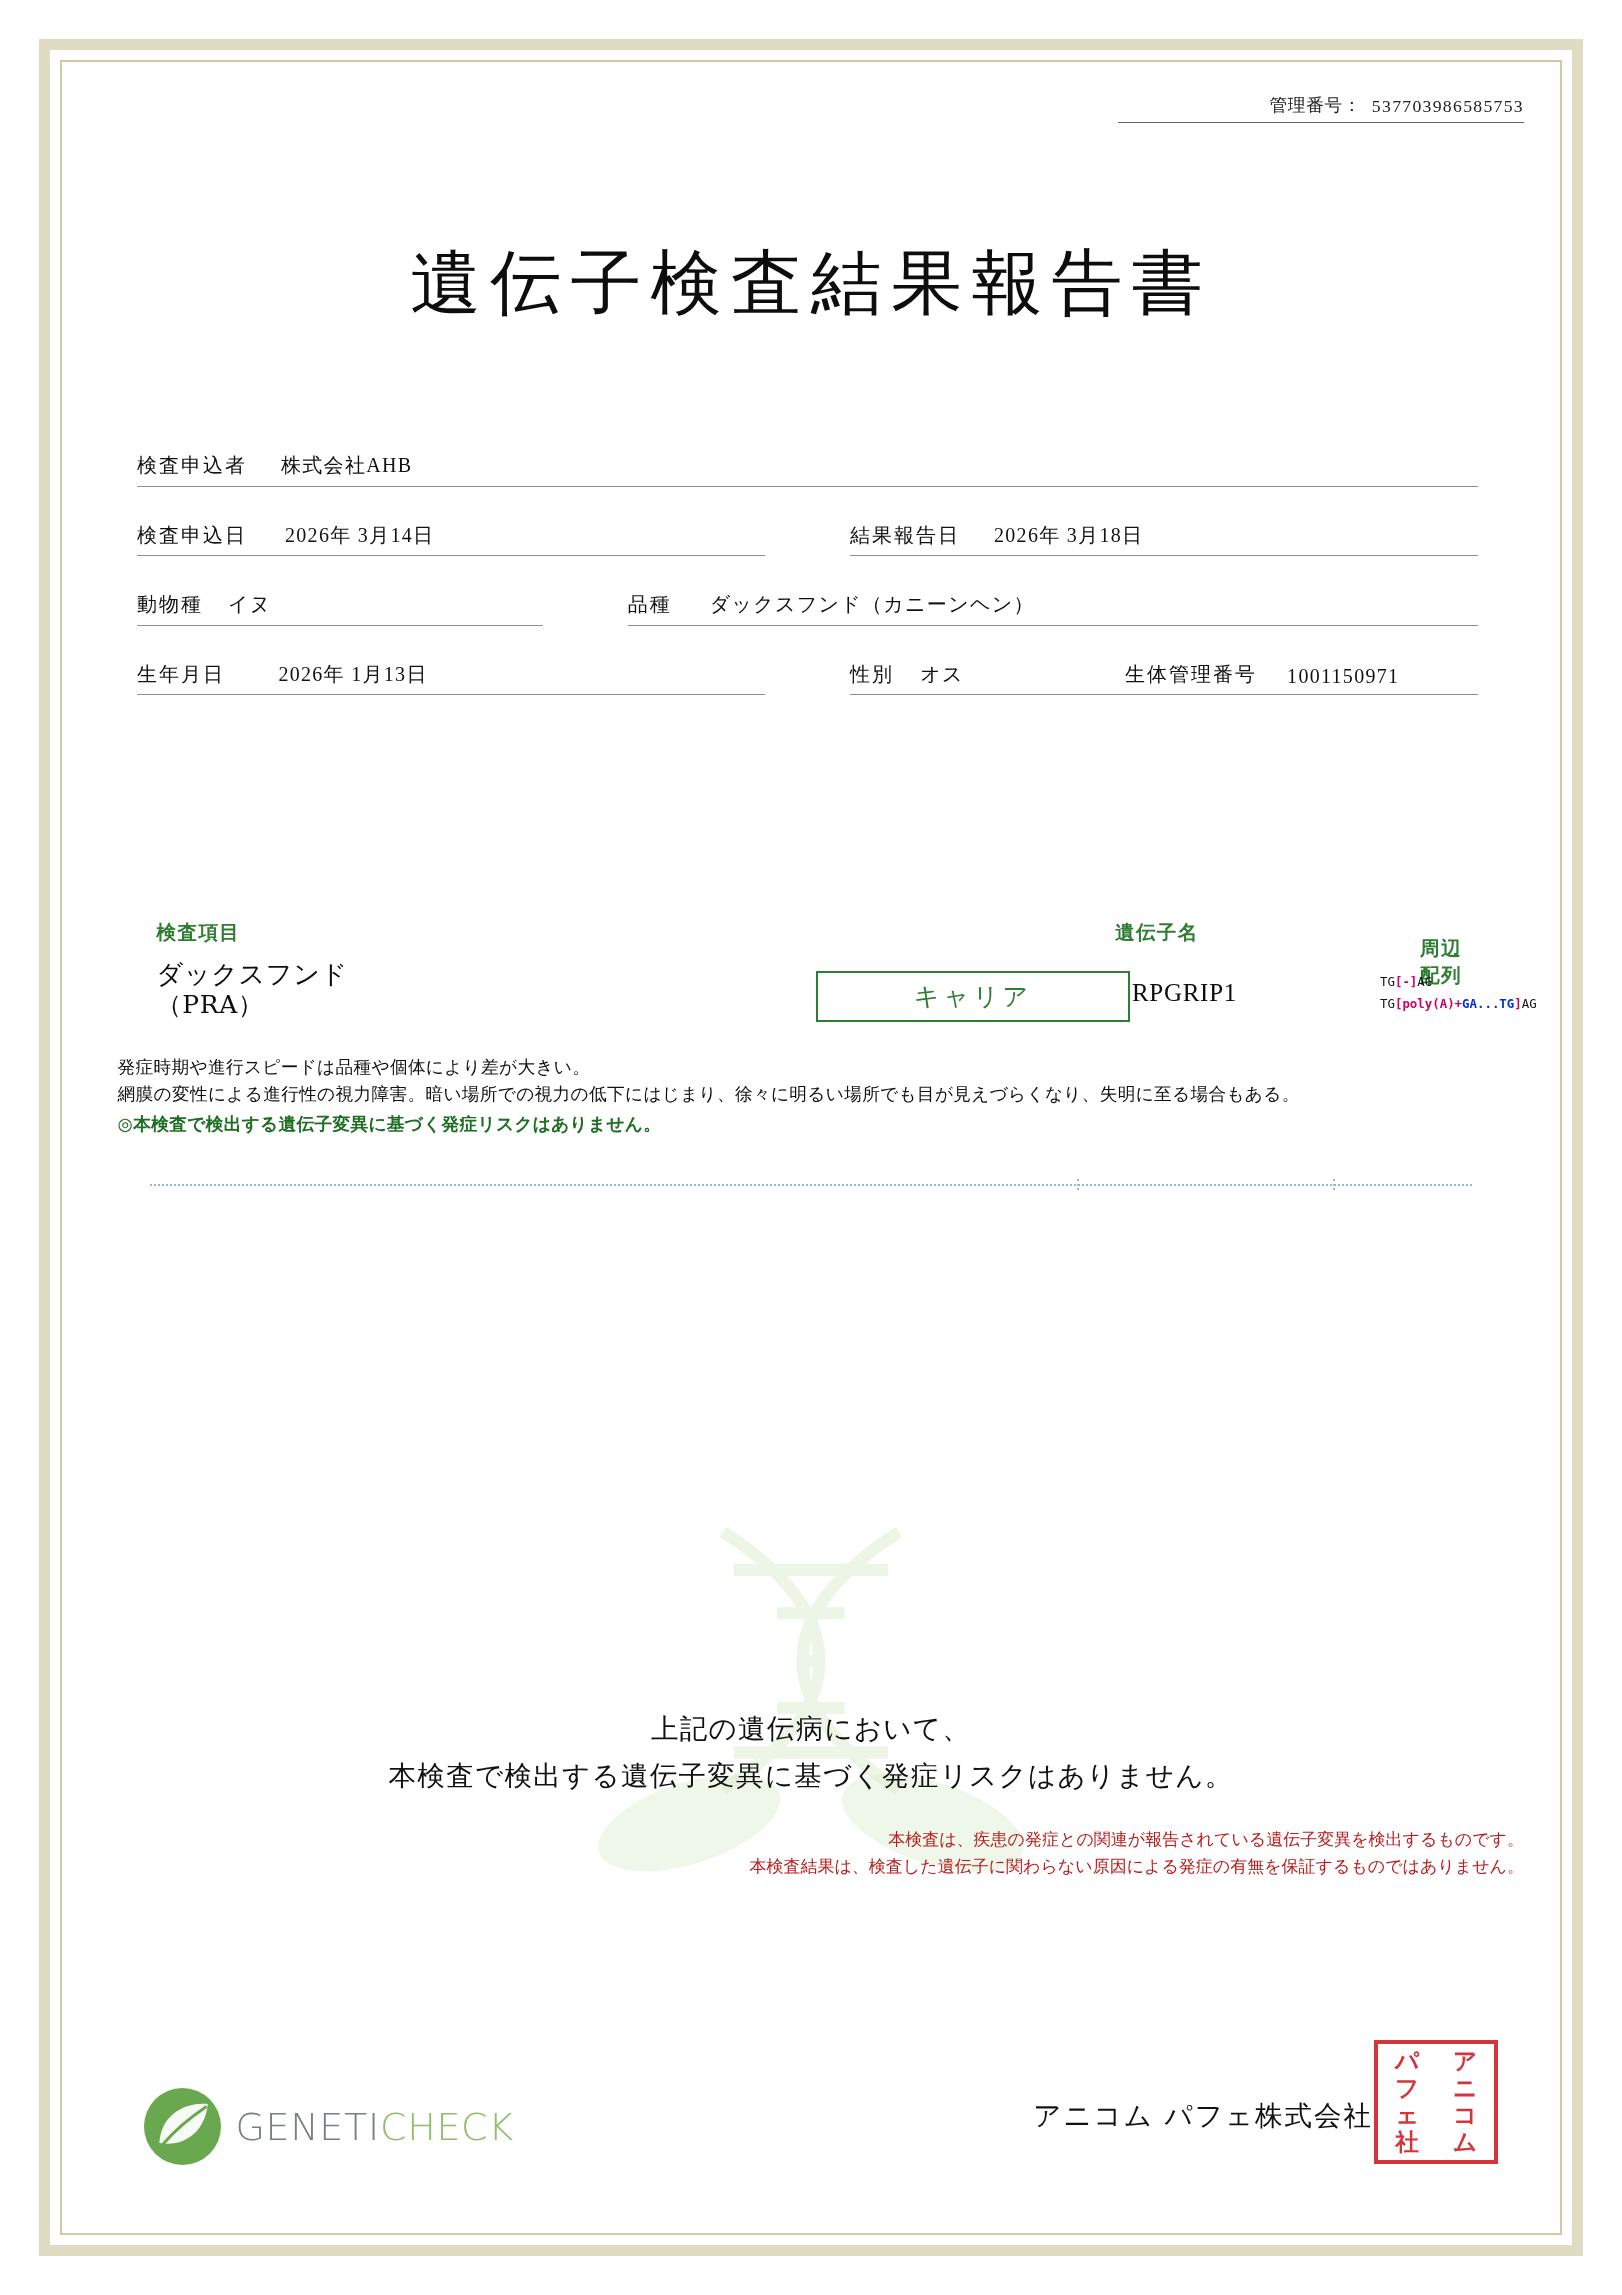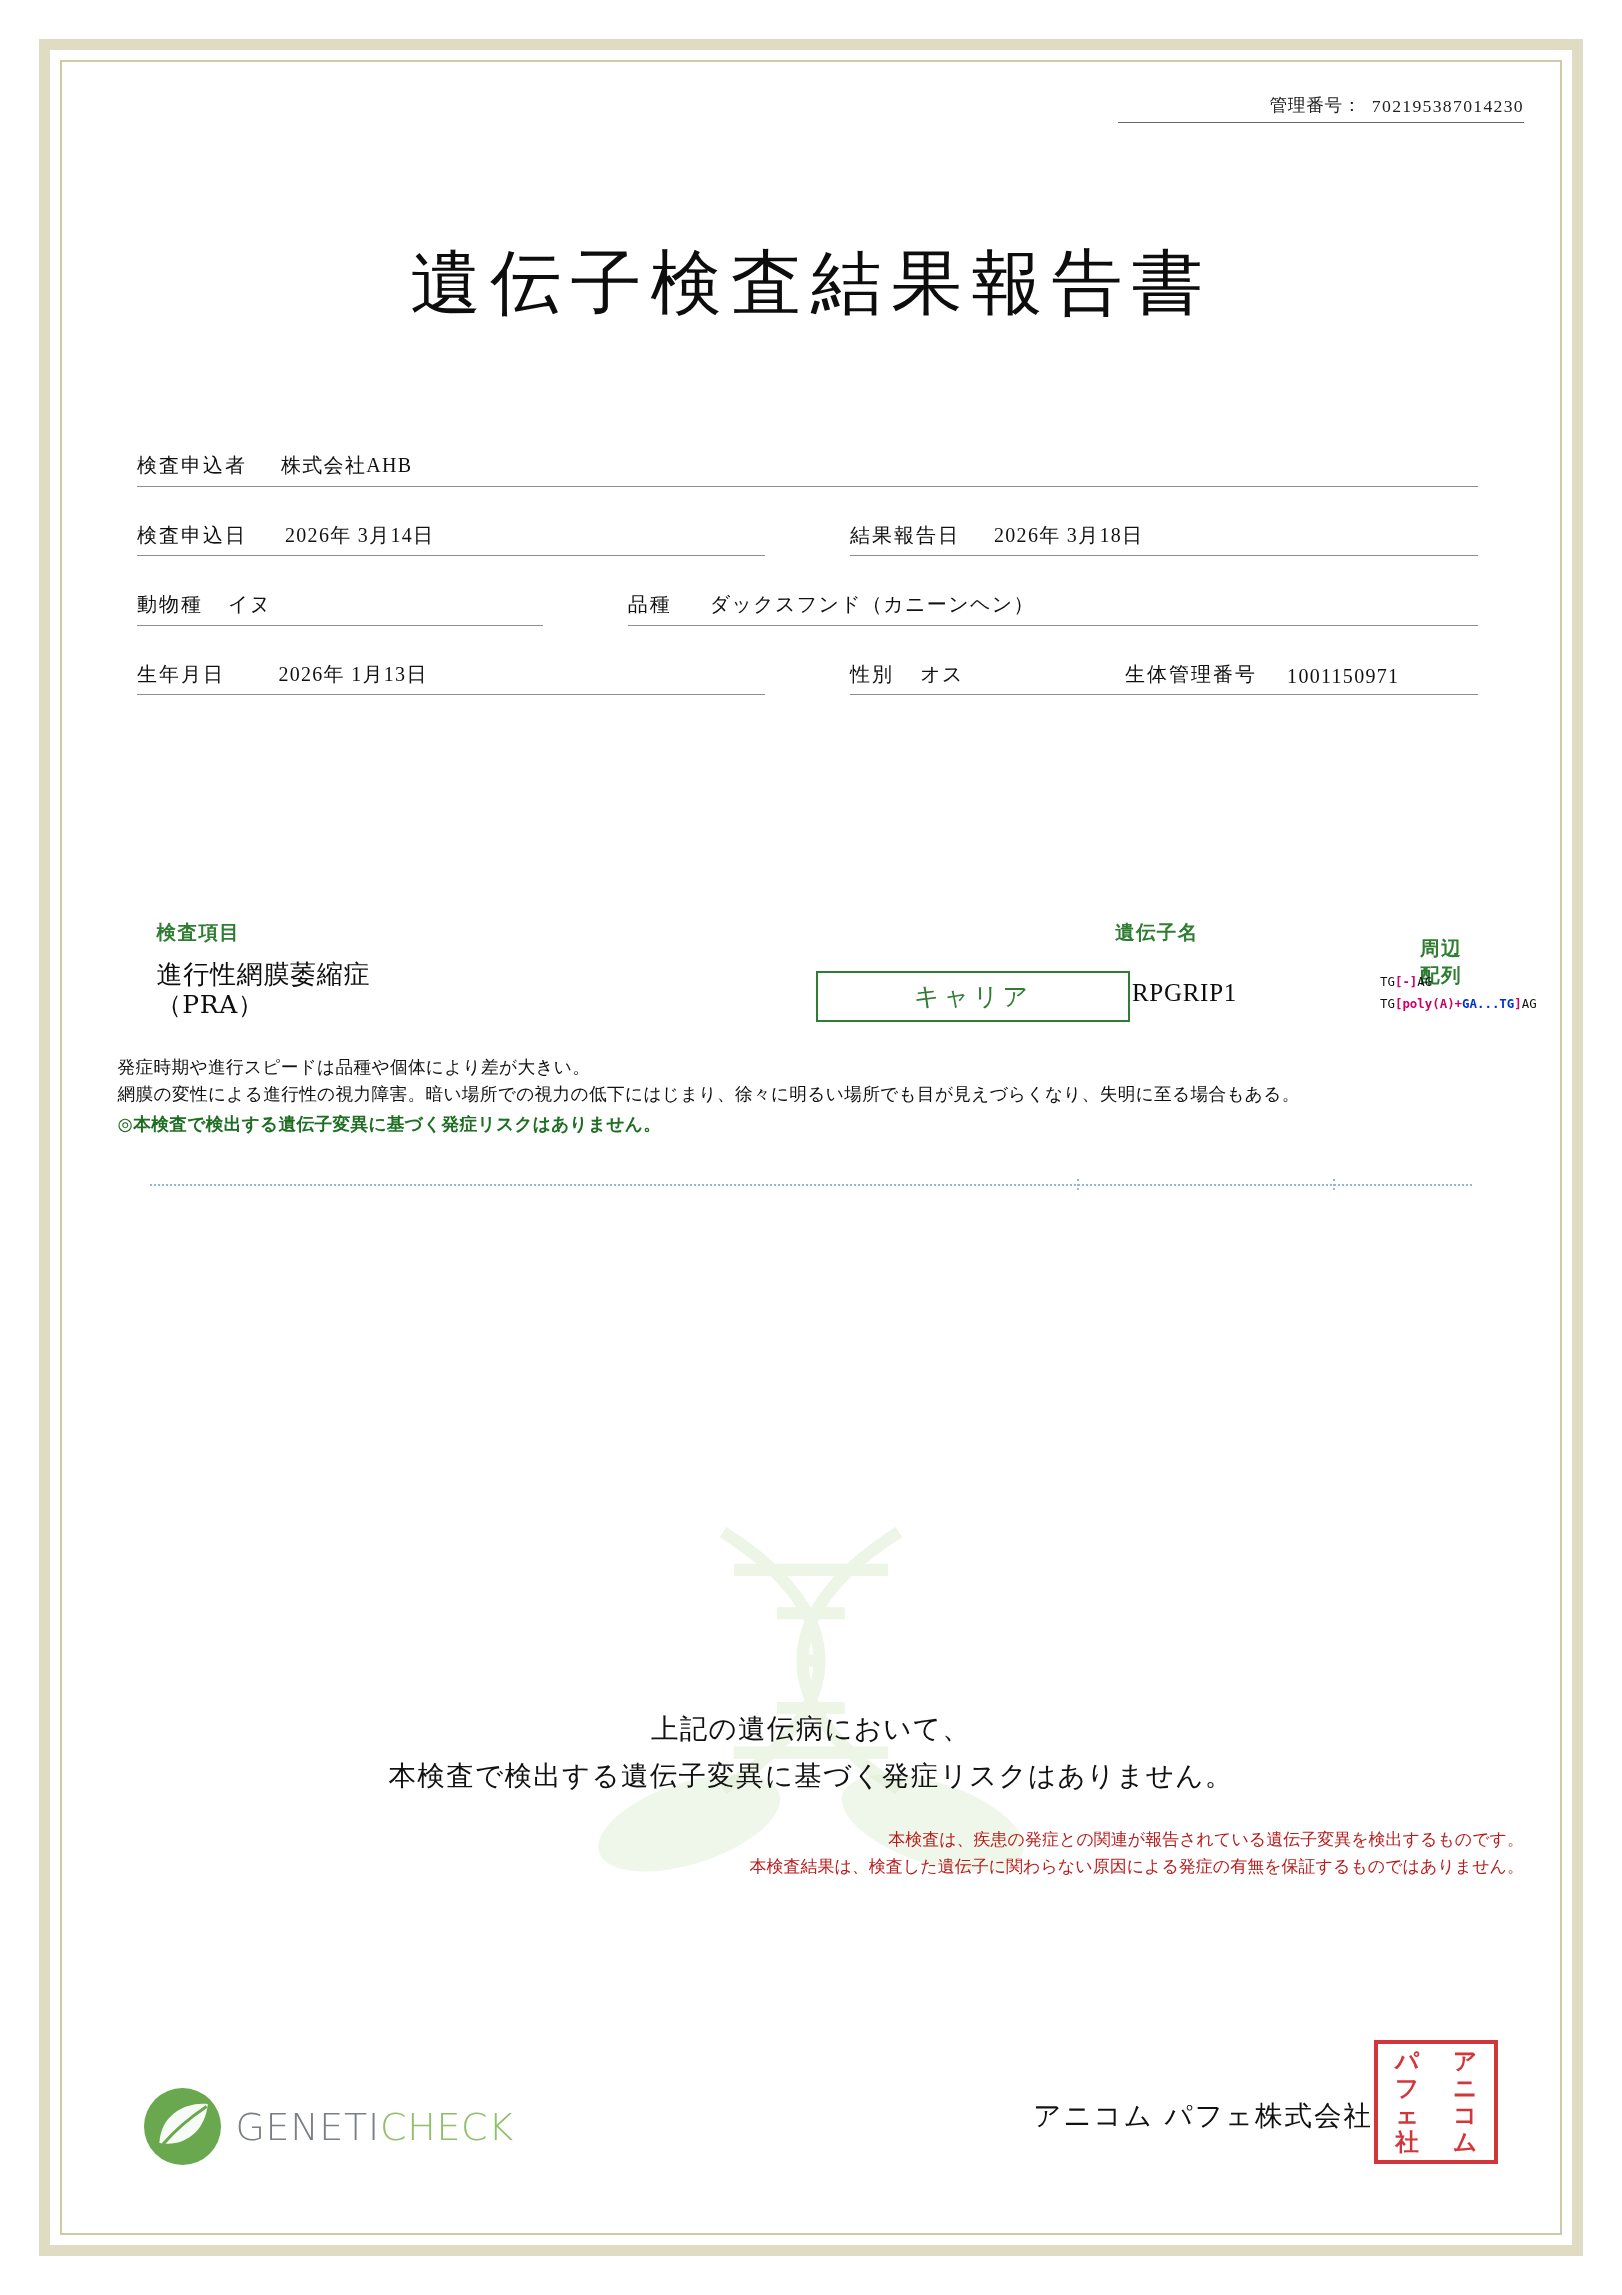--- a/index.html
+++ b/index.html
@@ -367,21 +367,21 @@
 </head>
 <body>
 
 <div class="page-border-outer"></div>
 <div class="page-border-inner"></div>
 
 <div class="content">
 
   <div class="control-no-row">
     <span class="control-no-label">管理番号：</span>
-    <span class="control-no-value">702195387014230</span>
+    <span class="control-no-value">537703986585753</span>
   </div>
 
   <div class="doc-title">遺伝子検査結果報告書</div>
 
   <div class="info-block">
 
     <div class="info-row">
       <div class="field f-applicant">
         <span class="lbl">検査申込者</span>
         <span class="val">株式会社AHB</span>
@@ -428,21 +428,21 @@
   </div>
 
   <div class="result-head">
     <div class="res-h-item res-h-kensa">検査項目</div>
     <div class="res-h-item res-h-gene">遺伝子名</div>
     <div class="res-h-item res-h-seq">周辺配列</div>
   </div>
 
   <div class="result-row">
     <div class="disease-name">
-      <span>進行性網膜萎縮症</span>
+      <span>ダックスフンド</span>
       <span class="sub">（PRA）</span>
     </div>
 
     <div class="status-box">
       <span>キャリア</span>
     </div>
 
     <div class="gene-name">RPGRIP1</div>
 
     <div class="seq-block">

